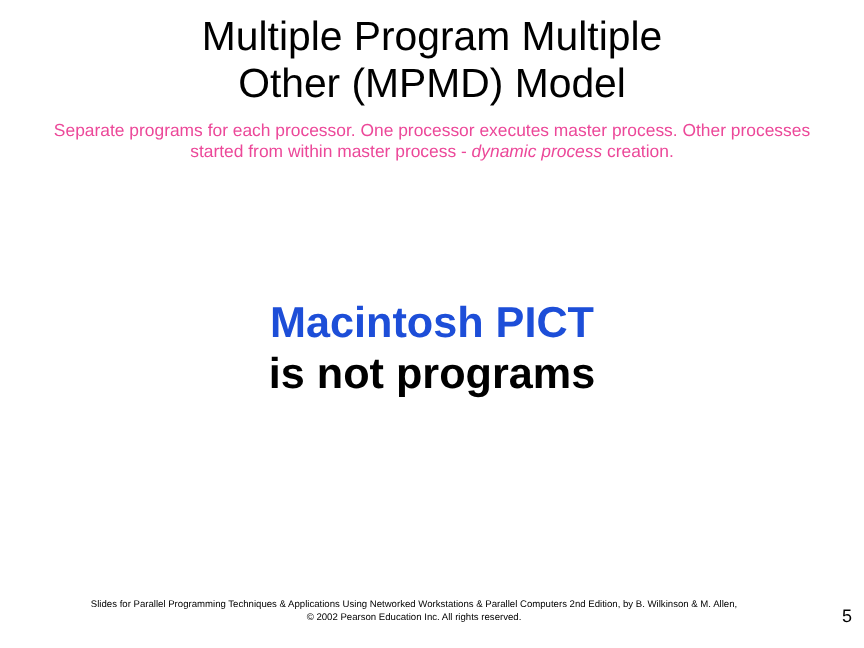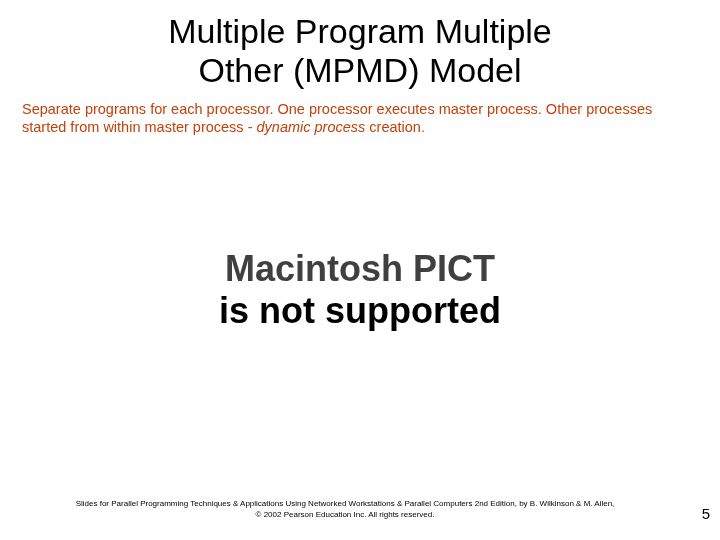--- a/index.html
+++ b/index.html
@@ -18,40 +18,41 @@
     .slide-title {
       text-align: center;
       font-size: 34px;
       font-weight: normal;
       padding-top: 12px;
       line-height: 1.15;
       color: #000;
     }
     .body-text {
       font-size: 14.5px;
-      color: #c2410c;
+      color: #ec4899;
       padding: 10px 22px 0 22px;
       line-height: 1.25;
+      text-align: center;
     }
     .body-text .italic {
       font-style: italic;
     }
     .image-placeholder {
       position: absolute;
       top: 248px;
       left: 50%;
       transform: translateX(-50%);
       text-align: center;
       font-weight: bold;
       font-size: 36px;
       line-height: 1.18;
       font-family: Arial, sans-serif;
     }
     .ph-red {
-      color: #404040;
+      color: #1d4ed8;
     }
     .ph-black {
       color: #000;
     }
     .footer {
       position: absolute;
       bottom: 20px;
       left: 0;
       right: 30px;
       text-align: center;
@@ -75,21 +76,21 @@
   <span>Multiple Program Multiple</span><br>
   <span>Other (MPMD) Model</span>
 </h1>
 
 <p class="body-text">
   <span>Separate programs for each processor. One processor executes master process. Other processes started from within master process - </span><span class="italic">dynamic process</span><span> creation.</span>
 </p>
 
 <div class="image-placeholder">
   <div class="ph-red">Macintosh PICT</div>
-  <div class="ph-black">is not supported</div>
+  <div class="ph-black">is not programs</div>
 </div>
 
 <div class="footer">
   <span>Slides for Parallel Programming Techniques &amp; Applications Using Networked Workstations &amp; Parallel Computers 2nd Edition, by B. Wilkinson &amp; M. Allen,</span><br>
   <span>© 2002 Pearson Education Inc. All rights reserved.</span>
 </div>
 
 <div class="page-number">5</div>
 
 </body></html>

